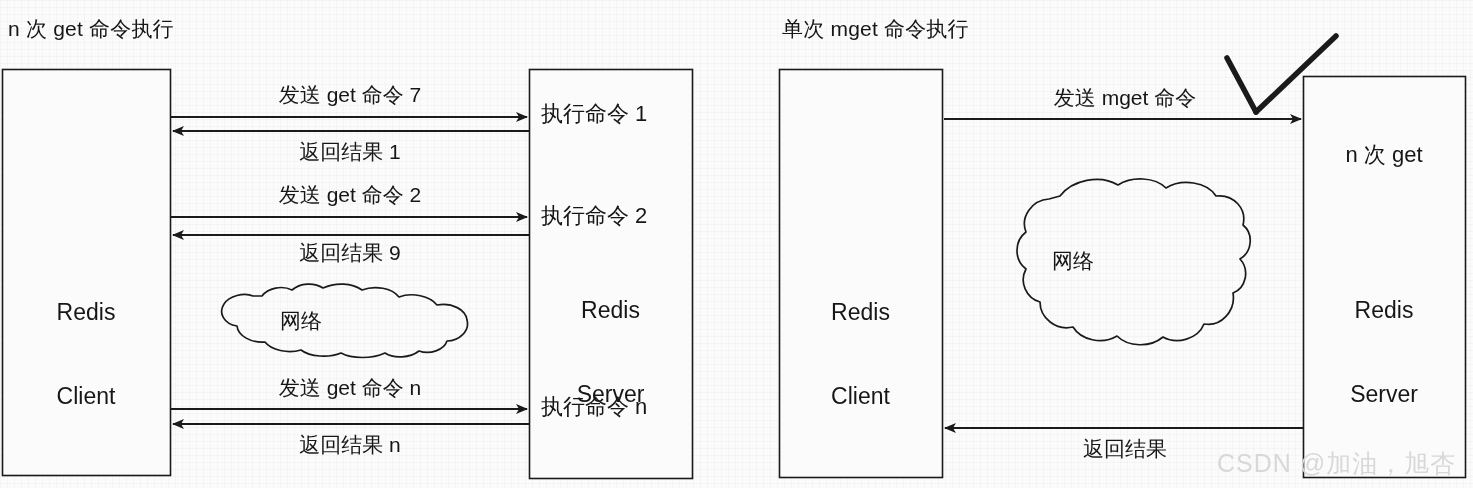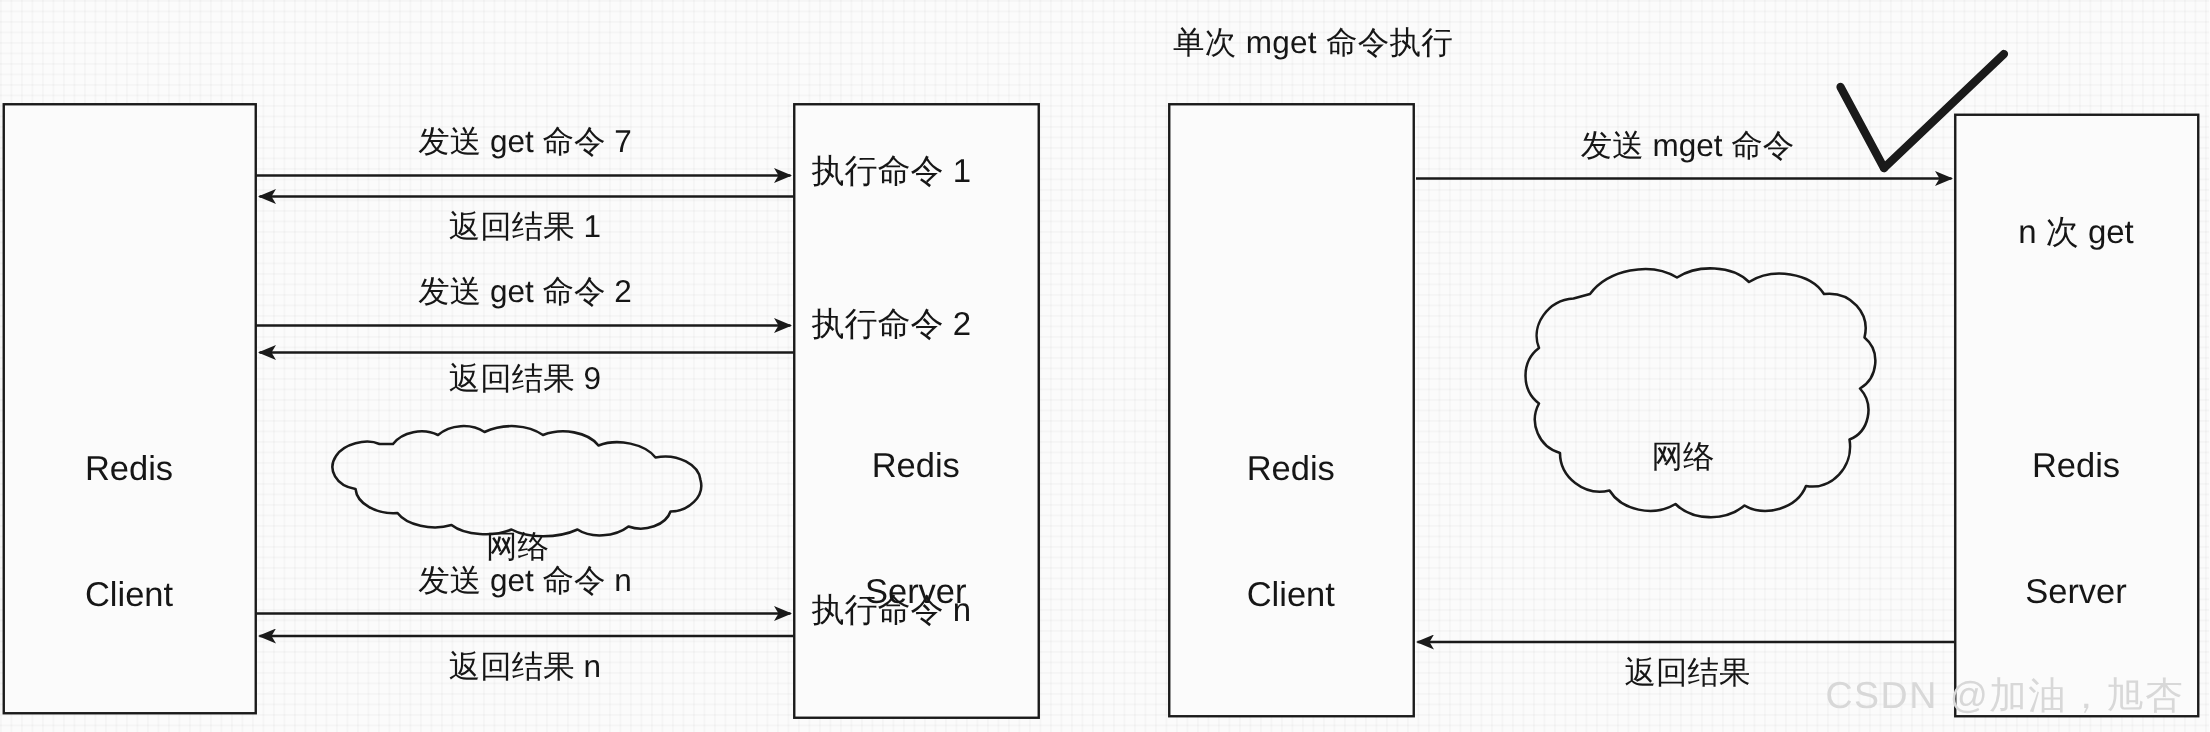--- a/index.html
+++ b/index.html
@@ -44,22 +44,21 @@
   }
   .node-label {
     font-size: 22px;
   }
   .edge-label {
     font-size: 21px;
     text-align: center;
   }
   .cloud-label {
     font-size: 21px;
-    text-align: center;
-    margin-top: 44px;
+    text-align: left;
   }
   .watermark {
     position: absolute;
     font-size: 25px;
     color: #d8d8d8;
     white-space: pre;
     letter-spacing: 1px;
     text-align: center;
   }
 </style>
@@ -131,20 +130,21 @@
              C1014,260 1014,241 1026,232
              C1020,217 1032,200 1049,199
              Z" fill="none" stroke="#1a1a1a" stroke-width="1.7" stroke-linejoin="round"></path>
 
     <g>
       <path d="M1227,58 L1256,112" stroke="#1a1a1a" stroke-width="5.5" stroke-linecap="round" fill="none"></path>
       <path d="M1256,112 L1336,36" stroke="#1a1a1a" stroke-width="5.5" stroke-linecap="round" fill="none"></path>
     </g>
   </svg>
 
+  <div class="txt panel-title" style="left:8px; top:16px;">n 次 get 命令执行</div>
 
   <div class="txt box-label" style="left:2px; top:242px; width:168px;">
     <div>Redis</div>
     <div>Client</div>
   </div>
 
   <div class="txt node-label" style="left:541px; top:101px;">执行命令 1</div>
   <div class="txt node-label" style="left:541px; top:203px;">执行命令 2</div>
   <div class="txt box-label" style="left:529px; top:240px; width:163px;">
     <div>Redis</div>

